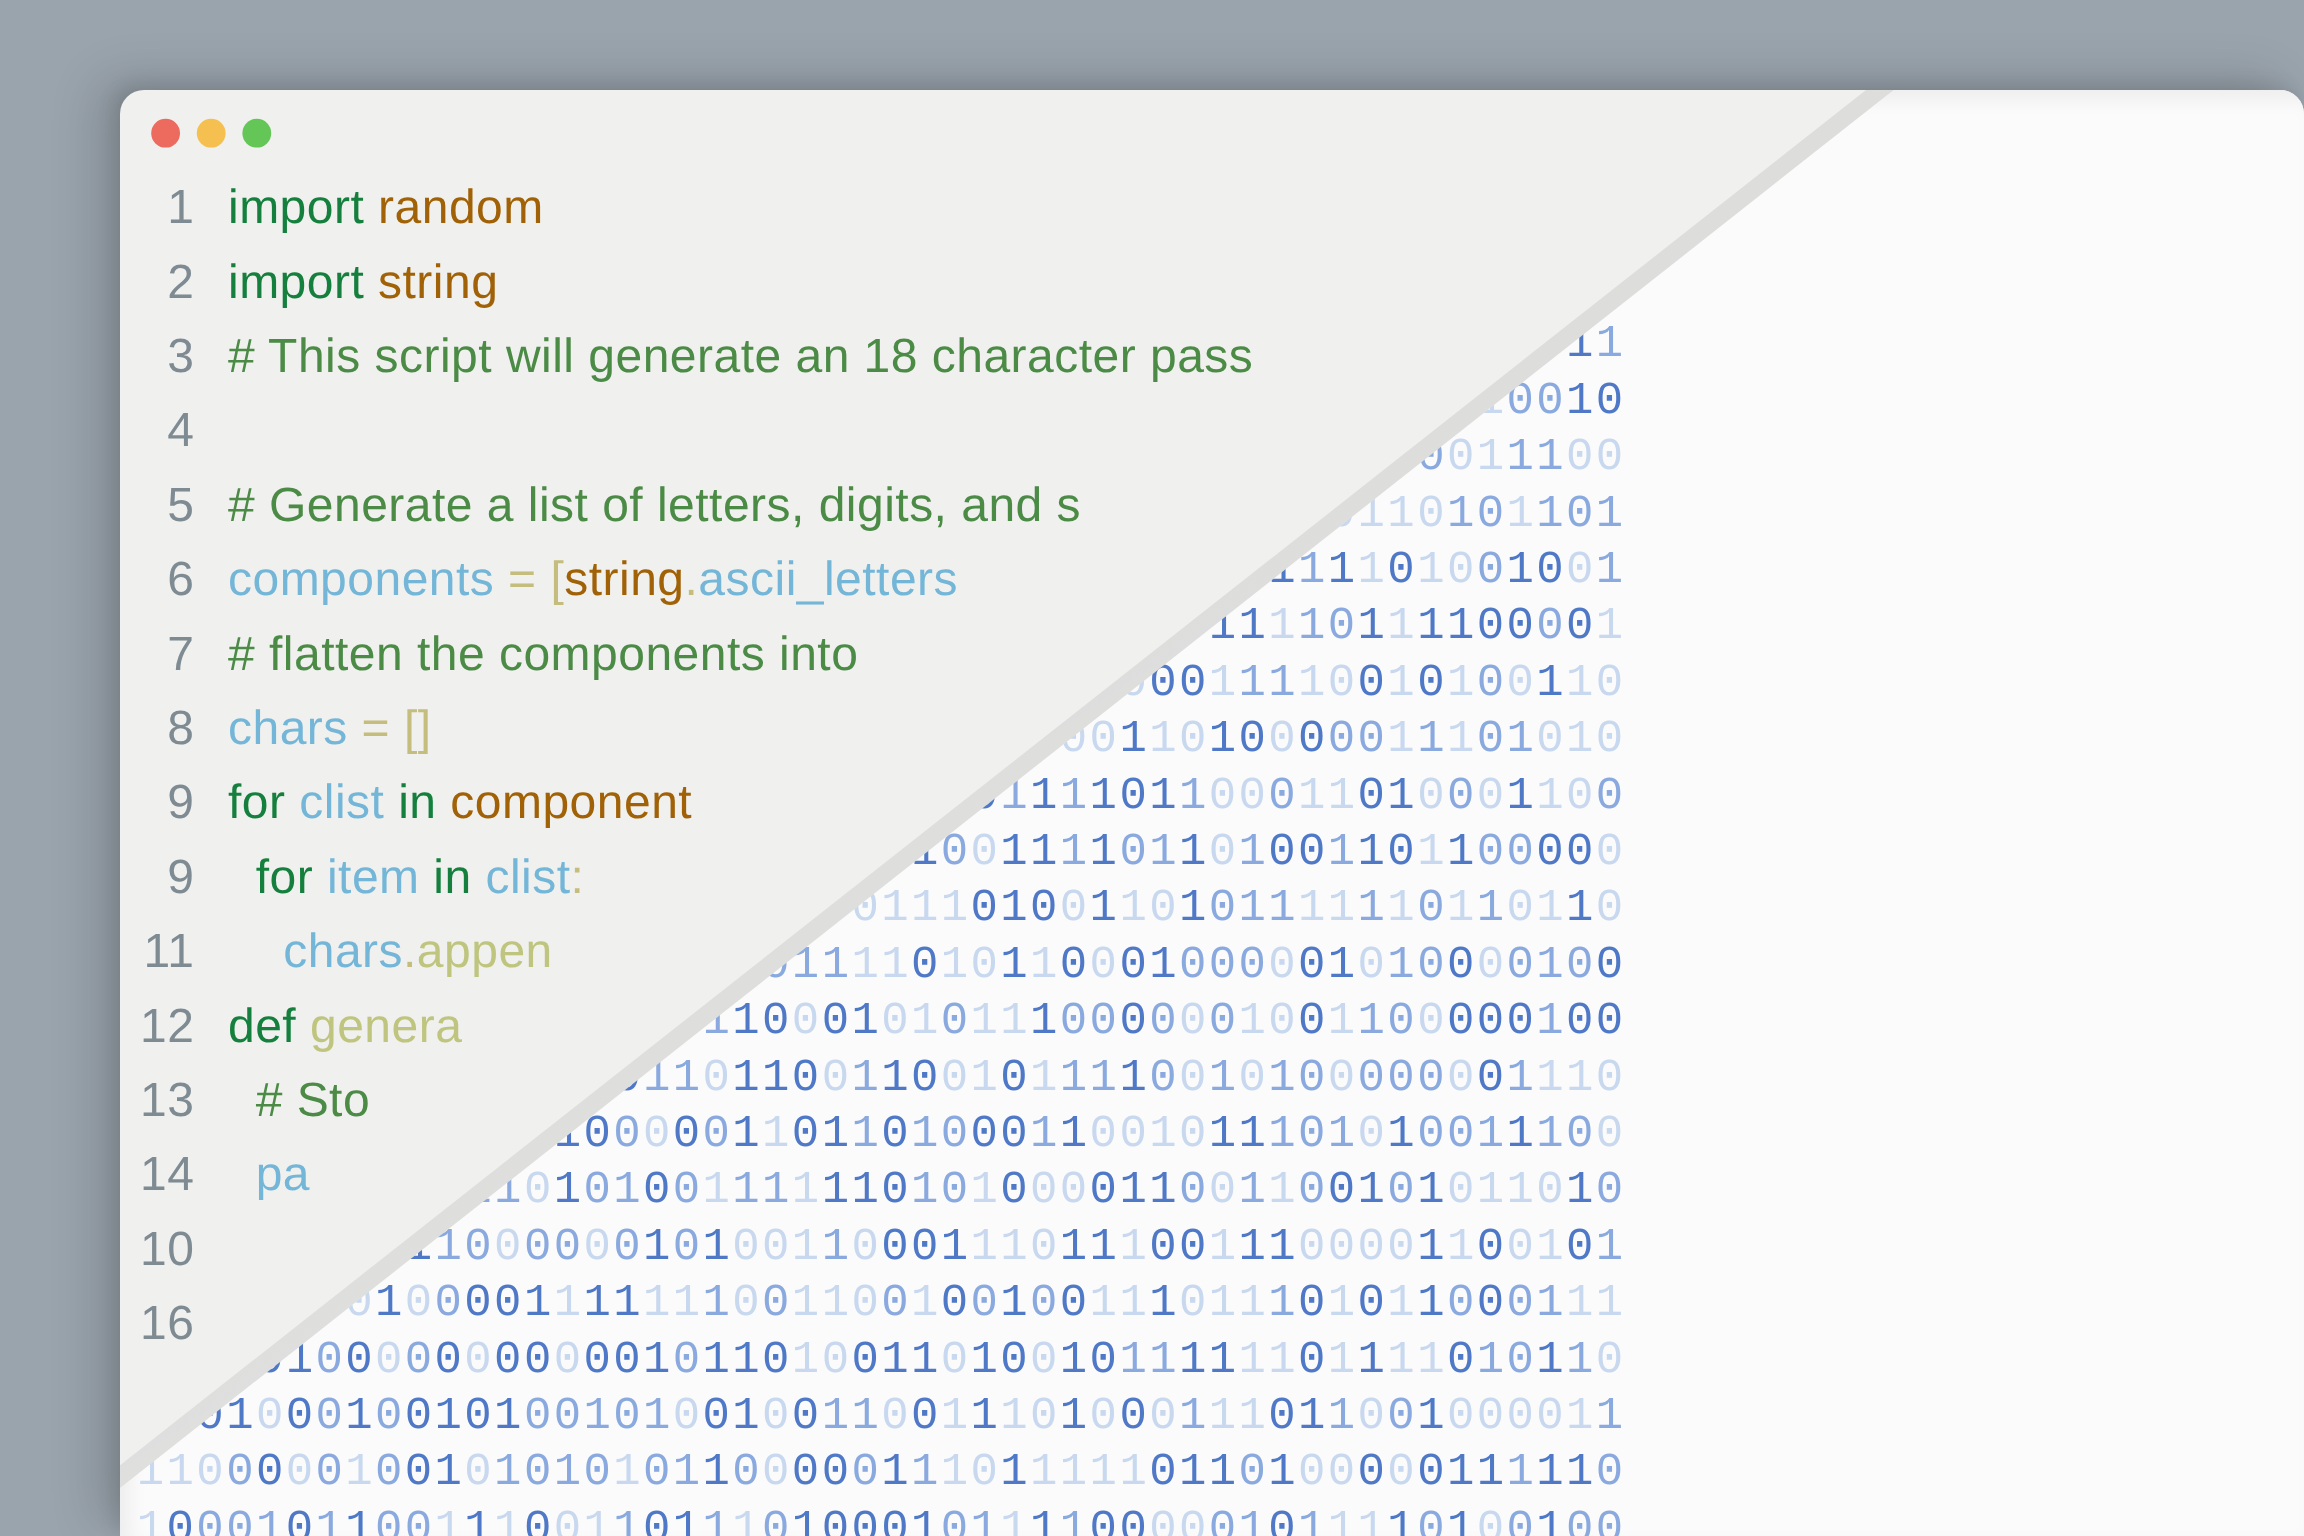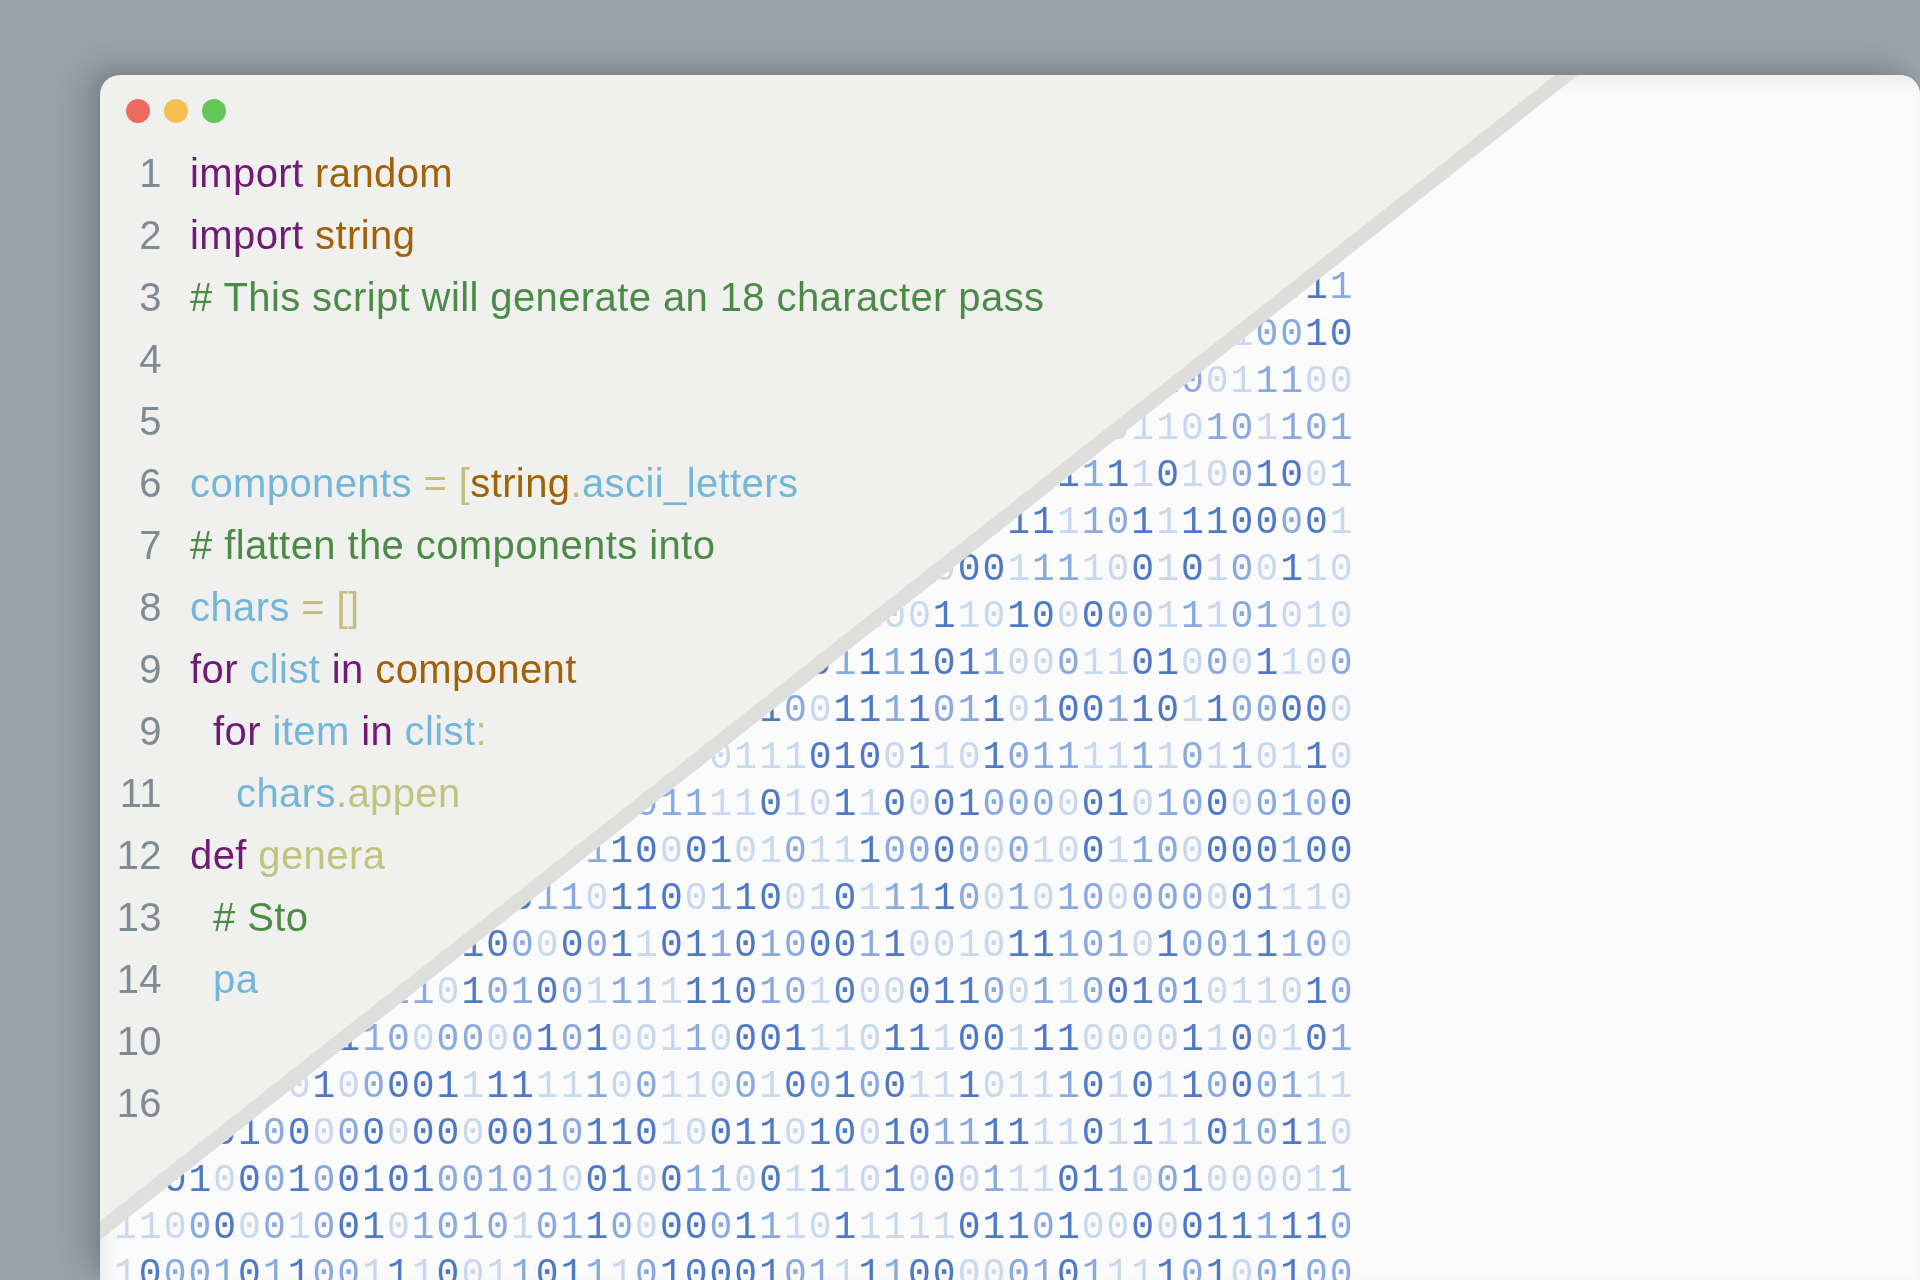--- a/index.html
+++ b/index.html
@@ -53,21 +53,21 @@
     width: 56px;
     text-align: right;
     margin-right: 28px;
     color: #7f8b92;
     font-weight: 500;
     font-variant-numeric: tabular-nums;
   }
   .codetext { color: #3a3f43; }
 
   
-  .kw      { color: #701a75; }   
+  .kw      { color: #15803d; }   
   .ident   { color: #a16207; }   
   .var     { color: #74b6d8; }   
   .op      { color: #c5bd7d; }   
   .comment { color: #4b8b46; }   
   .member  { color: #bfc57e; }   
   .num     { color: #87bda4; }
 
   
   .binary-clip {
     position: absolute;
@@ -112,21 +112,21 @@
       <div class="dot red"></div>
       <div class="dot yellow"></div>
       <div class="dot green"></div>
     </div>
 
     <div class="code" id="code">
         <div class="codeline"><span class="ln">1</span><span class="codetext"><span class="kw">import</span><span> </span><span class="ident">random</span></span></div>
         <div class="codeline"><span class="ln">2</span><span class="codetext"><span class="kw">import</span><span> </span><span class="ident">string</span></span></div>
         <div class="codeline"><span class="ln">3</span><span class="codetext"><span class="comment"># This script will generate an 18 character pass</span></span></div>
         <div class="codeline"><span class="ln">4</span></div>
-        <div class="codeline"><span class="ln">5</span></div>
+        <div class="codeline"><span class="ln">5</span><span class="codetext"><span class="comment"># Generate a list of letters, digits, and s</span></span></div>
         <div class="codeline"><span class="ln">6</span><span class="codetext"><span class="var">components</span><span class="op"> = [</span><span class="ident">string</span><span class="op">.</span><span class="var">ascii_letters</span></span></div>
         <div class="codeline"><span class="ln">7</span><span class="codetext"><span class="comment"># flatten the components into</span></span></div>
         <div class="codeline"><span class="ln">8</span><span class="codetext"><span class="var">chars</span><span class="op"> = []</span></span></div>
         <div class="codeline"><span class="ln">9</span><span class="codetext"><span class="kw">for</span><span> </span><span class="var">clist</span><span> </span><span class="kw">in</span><span> </span><span class="ident">component</span></span></div>
         <div class="codeline"><span class="ln">9</span><span class="codetext"><span>  </span><span class="kw">for</span><span> </span><span class="var">item</span><span> </span><span class="kw">in</span><span> </span><span class="var">clist</span><span class="op">:</span></span></div>
         <div class="codeline"><span class="ln">11</span><span class="codetext"><span>    </span><span class="var">chars</span><span class="op">.</span><span class="member">appen</span></span></div>
         <div class="codeline"><span class="ln">12</span><span class="codetext"><span class="kw">def</span><span> </span><span class="member">genera</span></span></div>
         <div class="codeline"><span class="ln">13</span><span class="codetext"><span>  </span><span class="comment"># Sto</span></span></div>
         <div class="codeline"><span class="ln">14</span><span class="codetext"><span>  </span><span class="var">pa</span></span></div>
         <div class="codeline"><span class="ln">10</span><span class="codetext"></span></div>

